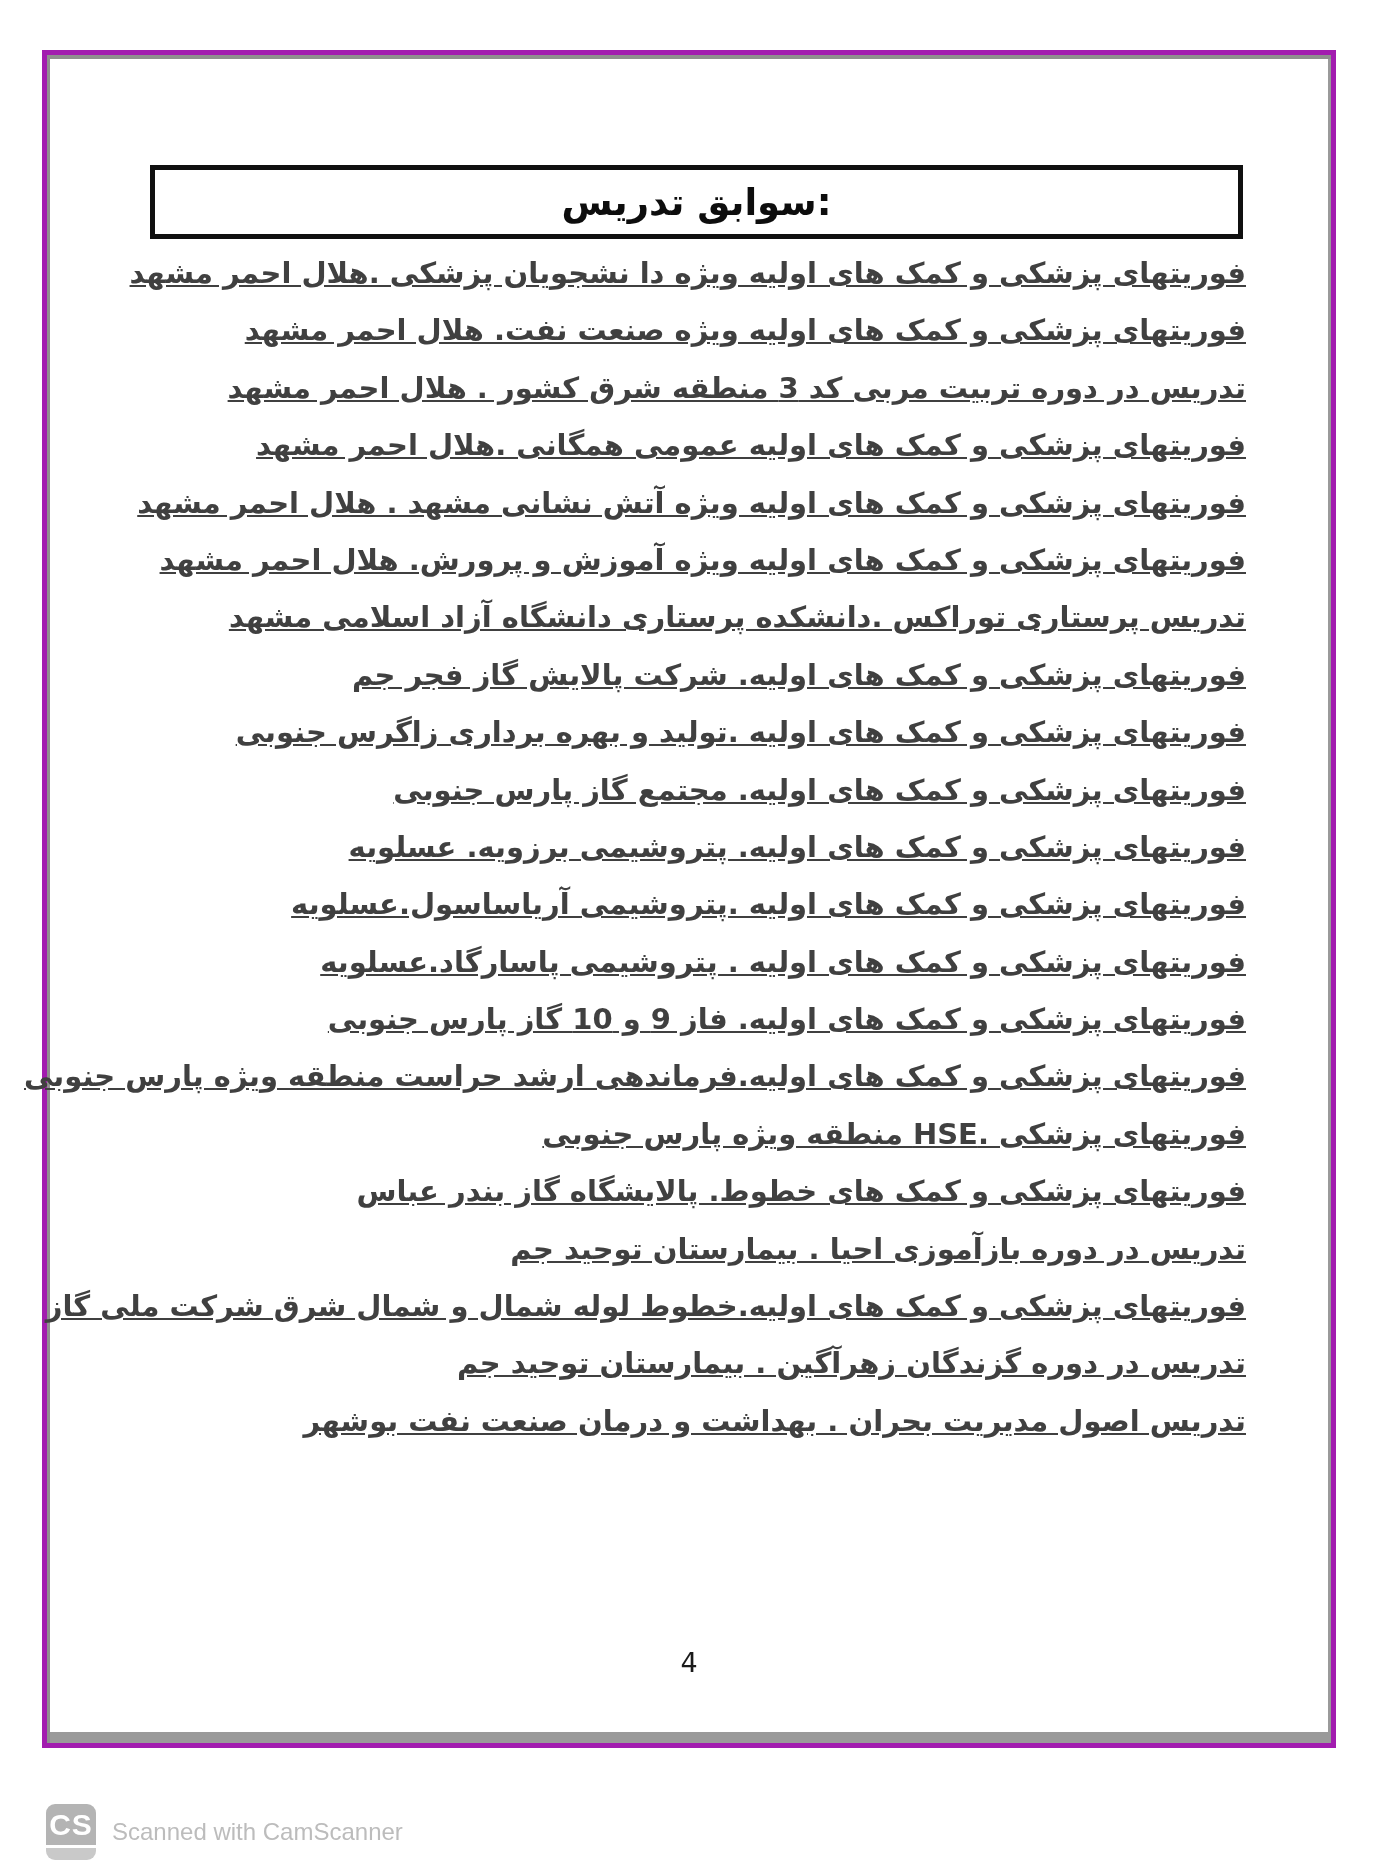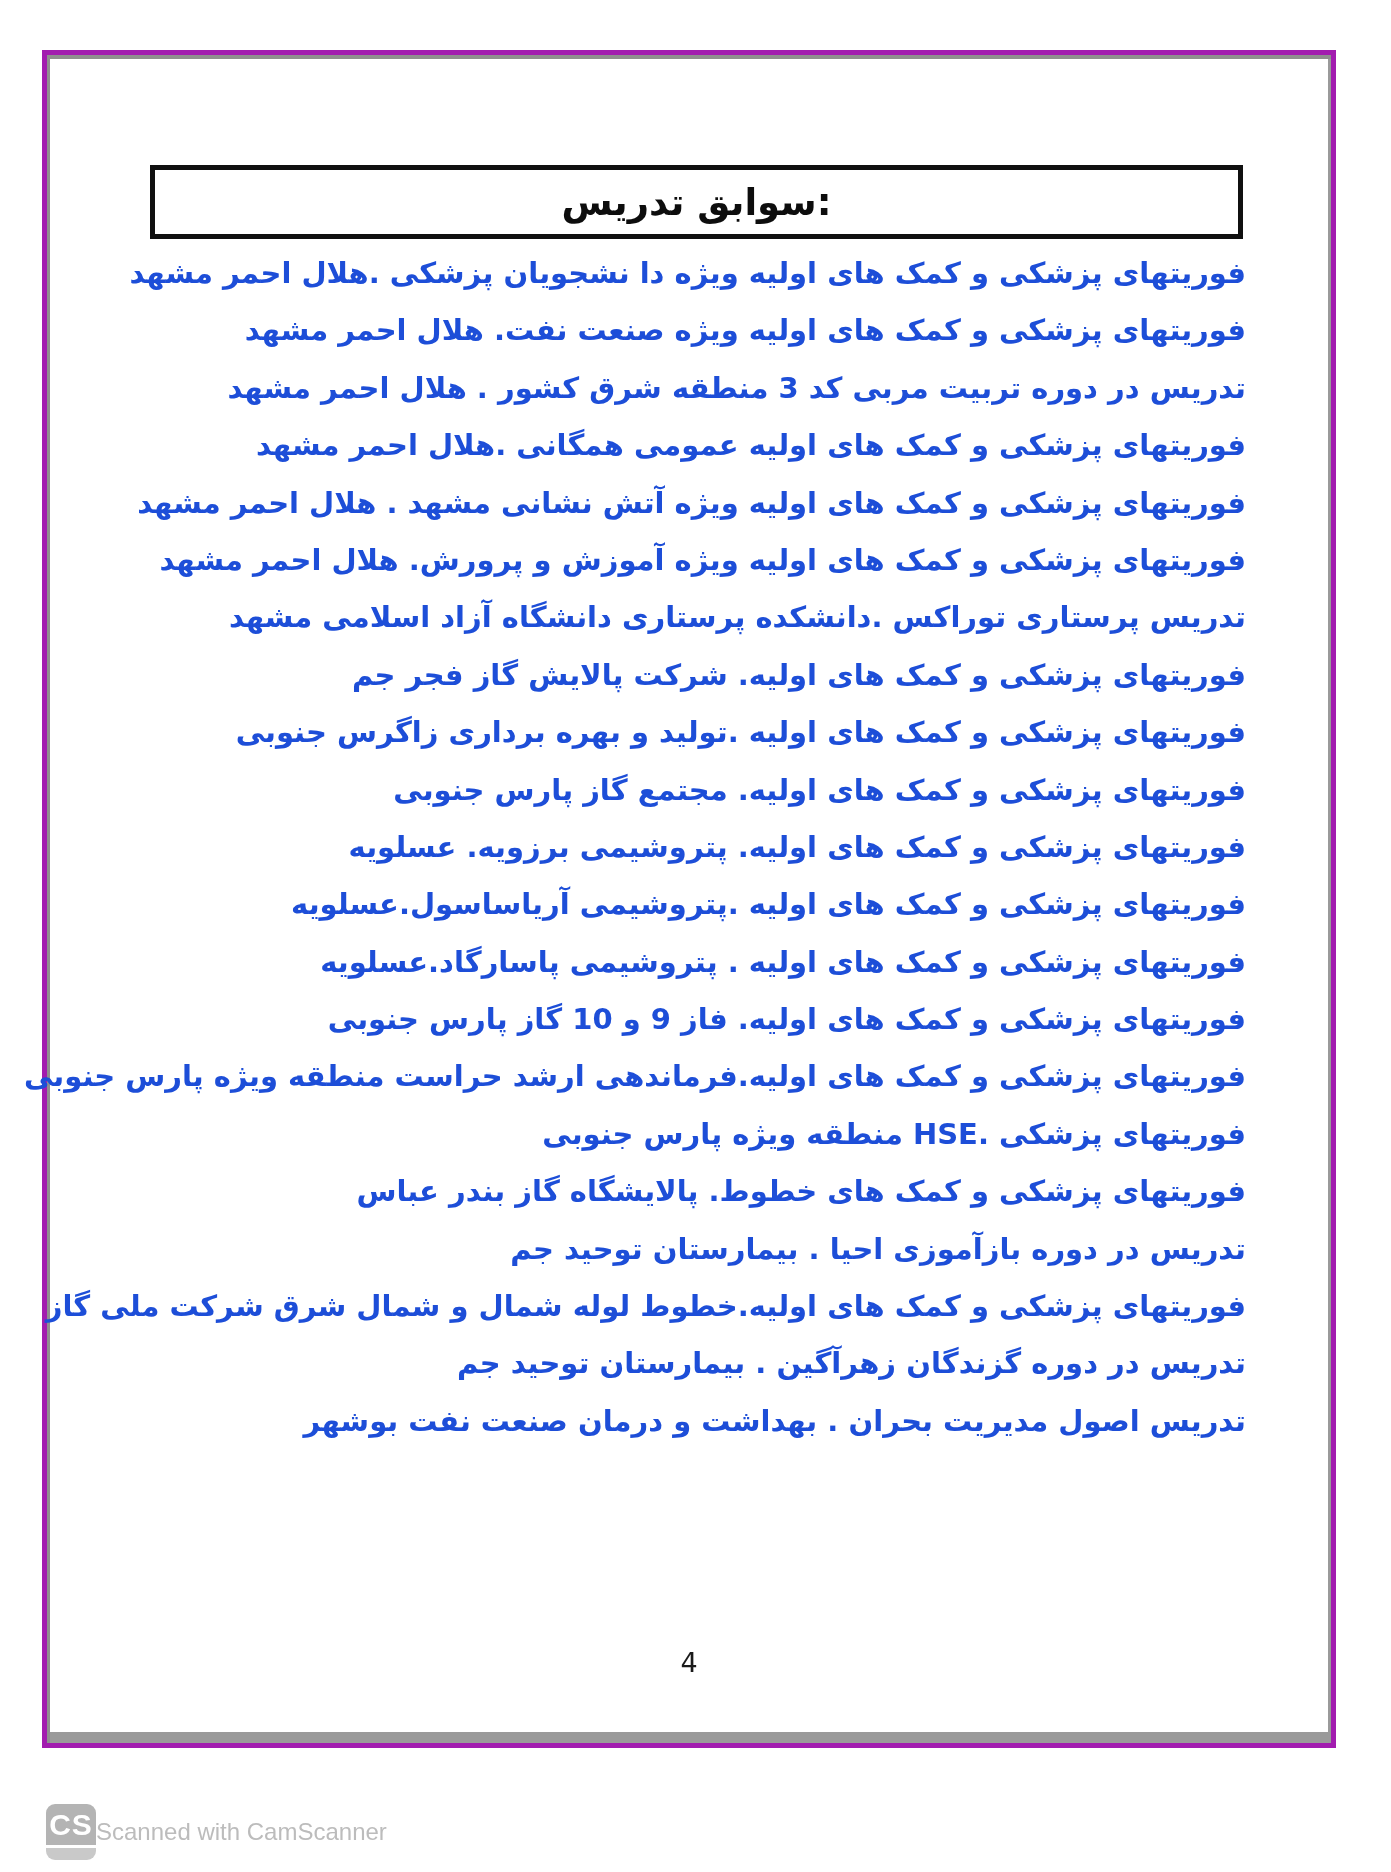--- a/index.html
+++ b/index.html
@@ -47,40 +47,41 @@
     right: 85px;
     direction: rtl;
     unicode-bidi: plaintext;
   }
   .lines .line {
     display: block;
     height: 57.4px;
     line-height: 57.4px;
     font-size: 29px;
     font-weight: bold;
-    color: #1d4ed8;
+    color: #404040;
     white-space: nowrap;
     text-align: right;
+    text-decoration: underline;
   }
   .page-number {
     position: absolute;
     top: 1592px;
     left: 0;
     width: 100%;
     text-align: center;
     font-size: 27px;
     color: #1a1a1a;
   }
   .footer {
     position: absolute;
     left: 14px;
     top: 1804px;
     display: flex;
     align-items: center;
-    gap: 0;
+    gap: 16px;
     padding-left: 32px;
   }
   .cs-logo {
     width: 50px;
     height: 56px;
     border-radius: 9px;
     background: linear-gradient(#b4b4b4 0, #b4b4b4 41px, #ffffff 41px, #ffffff 44px, #c9c9c9 44px, #c9c9c9 100%);
     display: flex;
     align-items: flex-start;
     justify-content: center;

